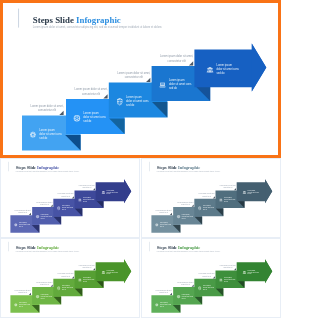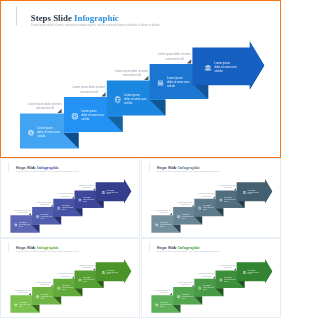--- a/index.html
+++ b/index.html
@@ -1,20 +1,20 @@
 <!DOCTYPE html>
 <html><head>
 <meta charset="utf-8">
 <style>
 html,body{margin:0;padding:0;width:281px;height:318px;background:#ffffff;overflow:hidden;
  font-family:"Liberation Sans",sans-serif;}
 *{box-sizing:border-box;}
 .page{position:relative;width:281px;height:318px;background:#ffffff;}
 .slide{position:absolute;background:#ffffff;overflow:hidden;}
-.main{left:0;top:0;width:281px;height:158px;border:1px solid #f97316;}
+.main{left:0;top:0;width:281px;height:158px;border:3px solid #f97316;}
 .thumb{position:absolute;width:140px;height:80px;border:1px solid #e8eef6;background:#fff;overflow:hidden;}
 .t0{left:0;top:158px;}
 .t1{left:141px;top:158px;}
 .t2{left:0;top:238px;}
 .t3{left:141px;top:238px;}
 .sv{display:block;position:absolute;left:0;top:0;}
 </style>
 </head>
 <body>
 

